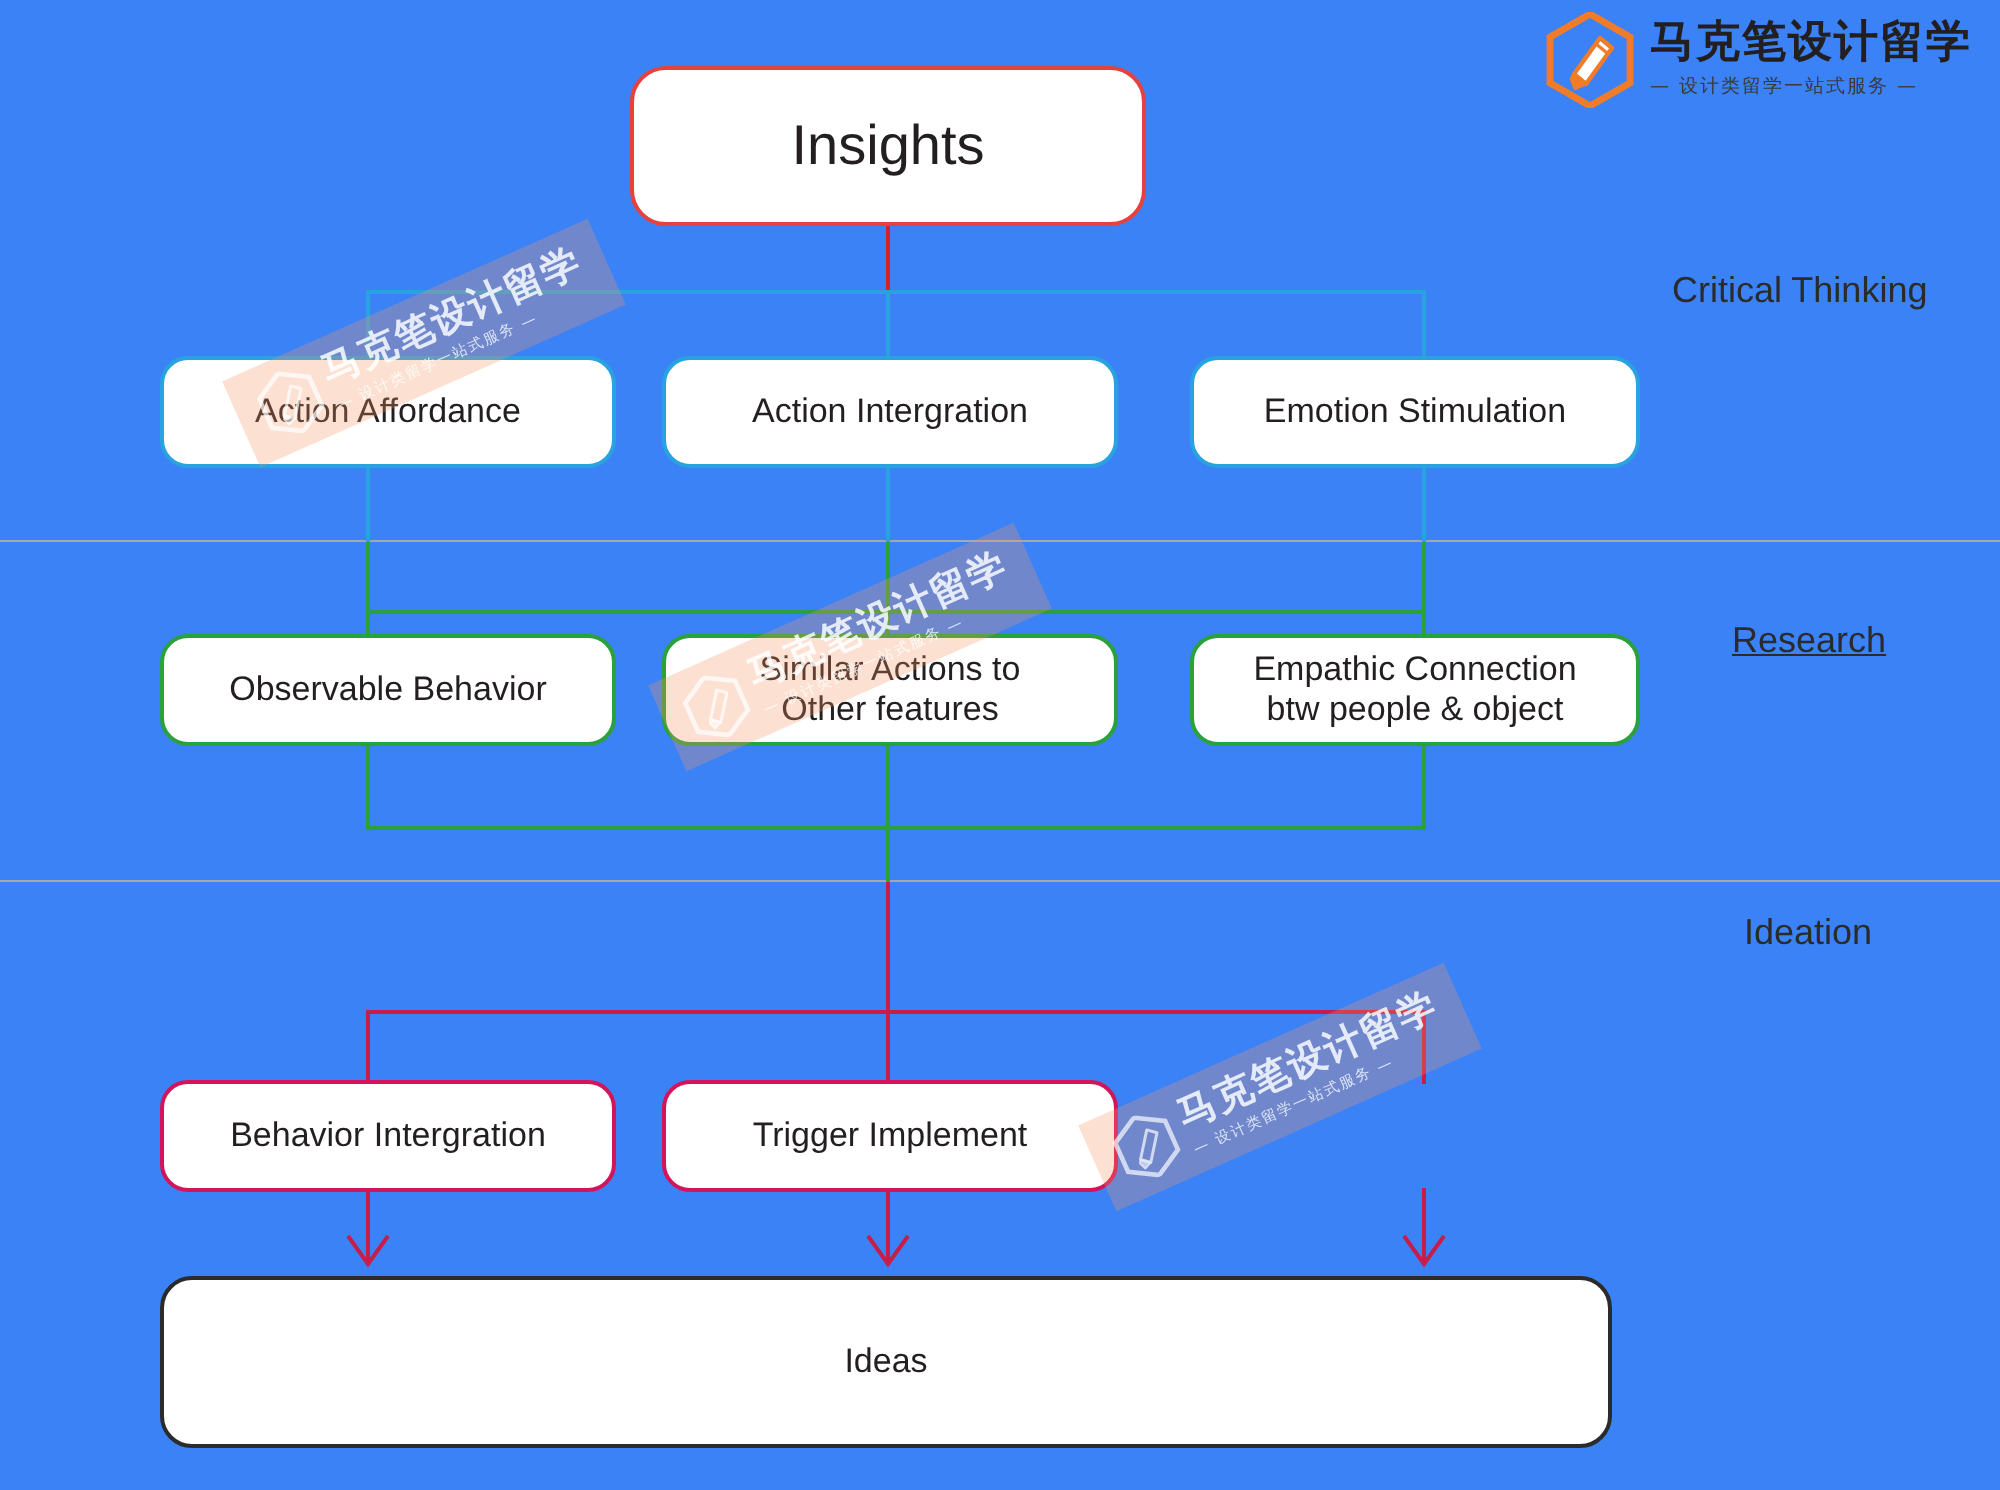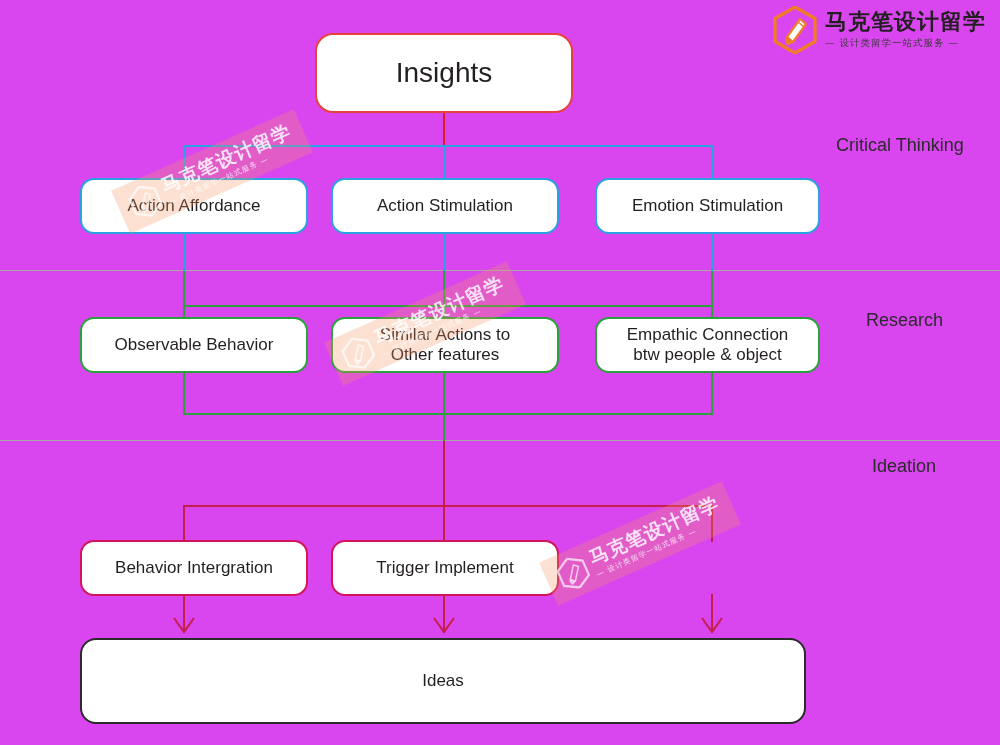--- a/index.html
+++ b/index.html
@@ -8,21 +8,21 @@
     margin: 0; padding: 0;
     width: 1000px; height: 745px;
     background: #ffffff;
     font-family: "Liberation Sans", "DejaVu Sans", sans-serif;
     overflow: hidden;
   }
   #stage {
     position: relative;
     width: 1000px;
     height: 745px;
-    background: #d946ef;
+    background: #3b82f6;
   }
 
   
   .node {
     position: absolute;
     display: flex;
     align-items: center;
     justify-content: center;
     text-align: center;
     background: #ffffff;
@@ -152,21 +152,21 @@
     <div class="brand-text">
       <div class="brand-cn">马克笔设计留学</div>
       <div class="brand-sub">— 设计类留学一站式服务 —</div>
     </div>
   </div>
 
   <div class="divider" style="top:270px;"></div>
   <div class="divider" style="top:440px;"></div>
 
   <div class="stage-label" style="left:836px; top:135px;">Critical Thinking</div>
-  <div class="stage-label" style="left:866px; top:310px;">Research</div>
+  <div class="stage-label" style="left:866px; top:310px;text-decoration:underline;">Research</div>
   <div class="stage-label" style="left:872px; top:456px;">Ideation</div>
 
   <div class="ln ln-v c-red" style="left:443px; top:113px; height:33px;"></div>
 
   <div class="ln ln-h c-blue" style="left:183px; top:145px; width:528px;"></div>
 
   <div class="ln ln-v c-blue" style="left:183px; top:145px; height:35px;"></div>
   <div class="ln ln-v c-blue" style="left:443px; top:145px; height:35px;"></div>
   <div class="ln ln-v c-blue" style="left:711px; top:145px; height:35px;"></div>
 
@@ -208,21 +208,21 @@
   </svg>
 
   <div class="node node-insights">
     <span class="label">Insights</span>
   </div>
 
   <div class="node node-blue col-1 row-blue">
     <span class="label">Action Affordance</span>
   </div>
   <div class="node node-blue col-2 row-blue">
-    <span class="label">Action Stimulation</span>
+    <span class="label">Action Intergration</span>
   </div>
   <div class="node node-blue col-3 row-blue">
     <span class="label">Emotion Stimulation</span>
   </div>
 
   <div class="node node-green col-1 row-green">
     <span class="label">Observable Behavior</span>
   </div>
   <div class="node node-green col-3 row-green">
     <span class="label">

